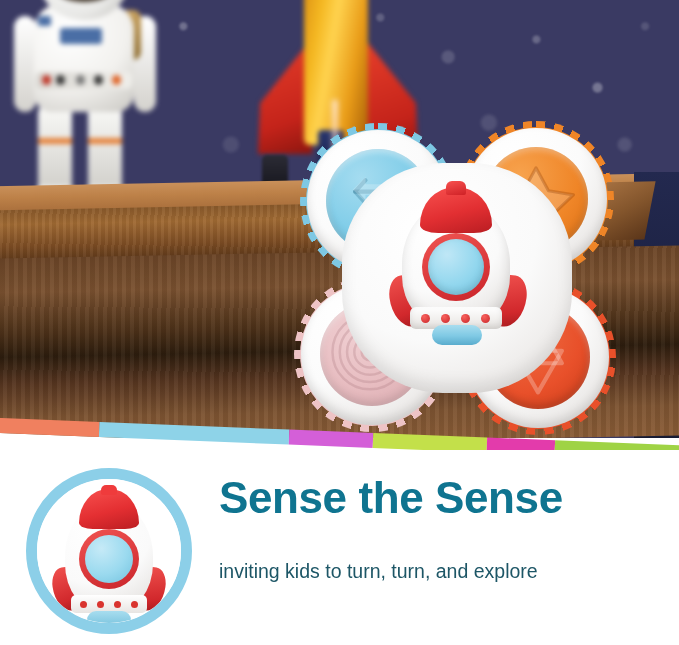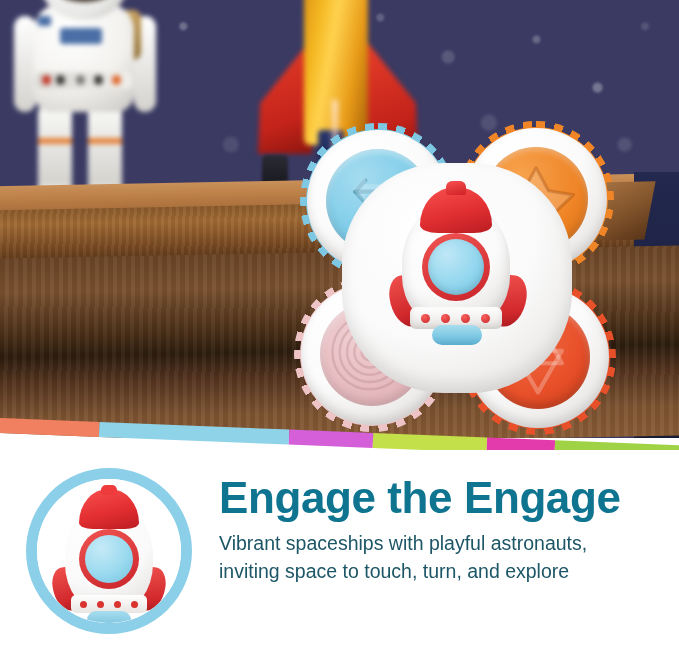--- a/index.html
+++ b/index.html
@@ -643,21 +643,21 @@
             <i></i>
             <i></i>
             <i></i>
           </div>
           <div class="b-nozzle"></div>
         </div>
       </div>
     </div>
 
     <div class="copy">
-      <h1 class="headline">Engage the Engage</h1>
+      <h1 class="headline">Sense the Sense</h1>
       <p class="subcopy">
-        <span>Vibrant spaceships with playful astronauts,</span><br>
-        <span>inviting space to touch, turn, and explore</span><br>
+        <br>
+        <span>inviting kids to turn, turn, and explore</span><br>
       </p>
     </div>
   </div>
 
 </div>
 
 </body></html>

